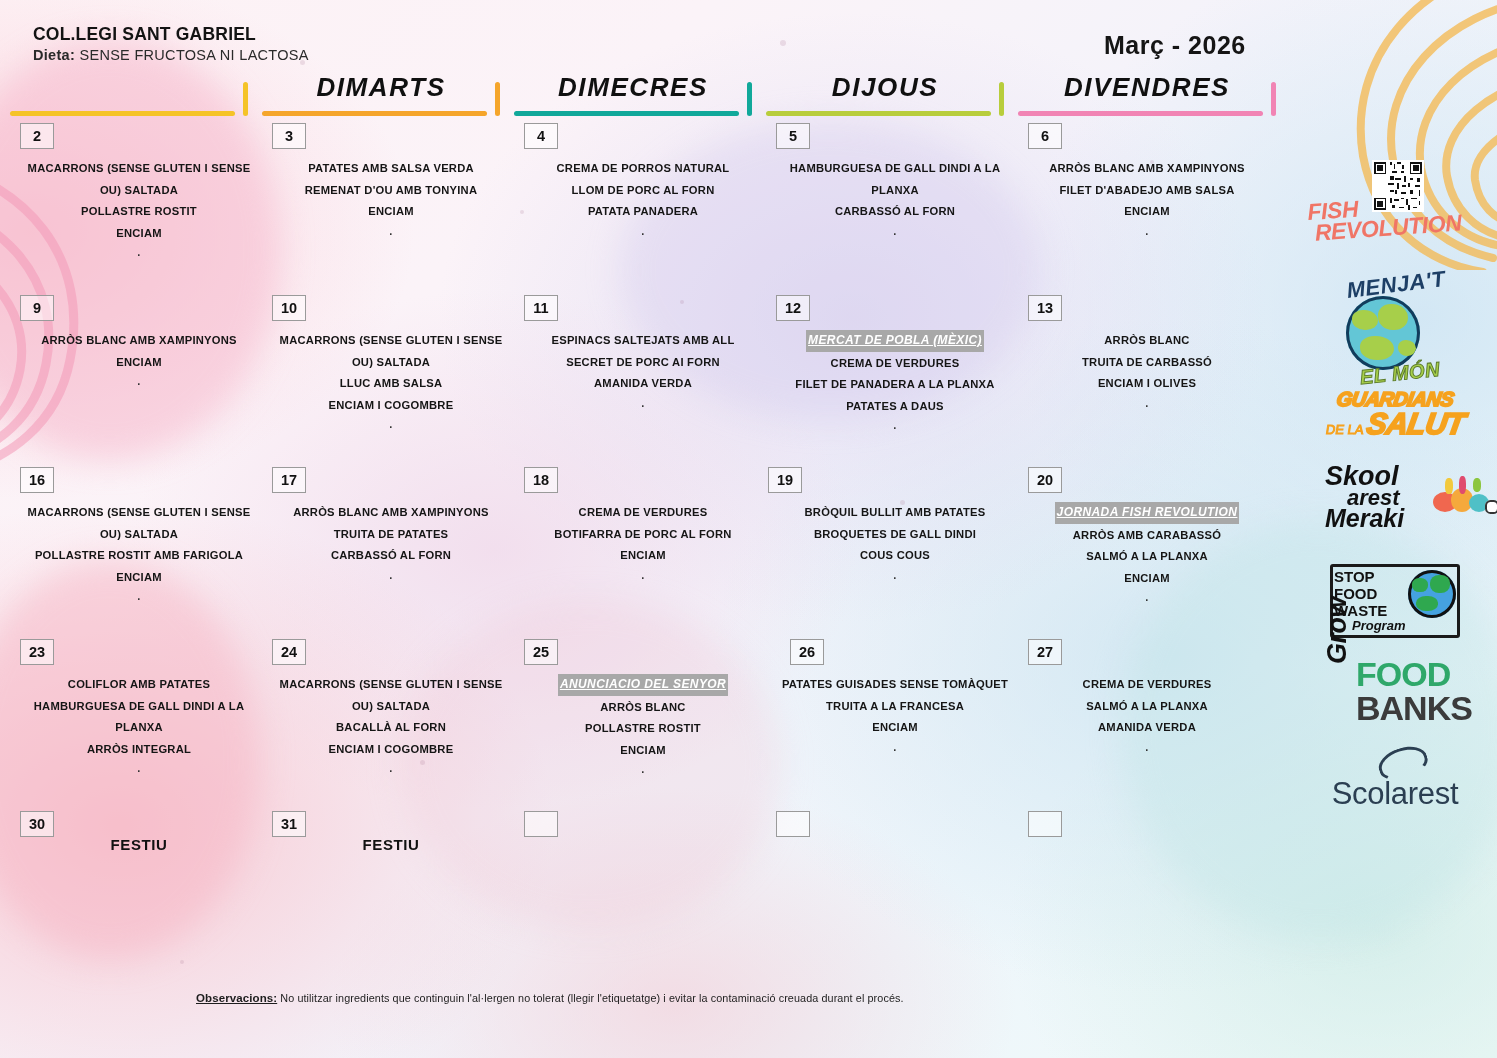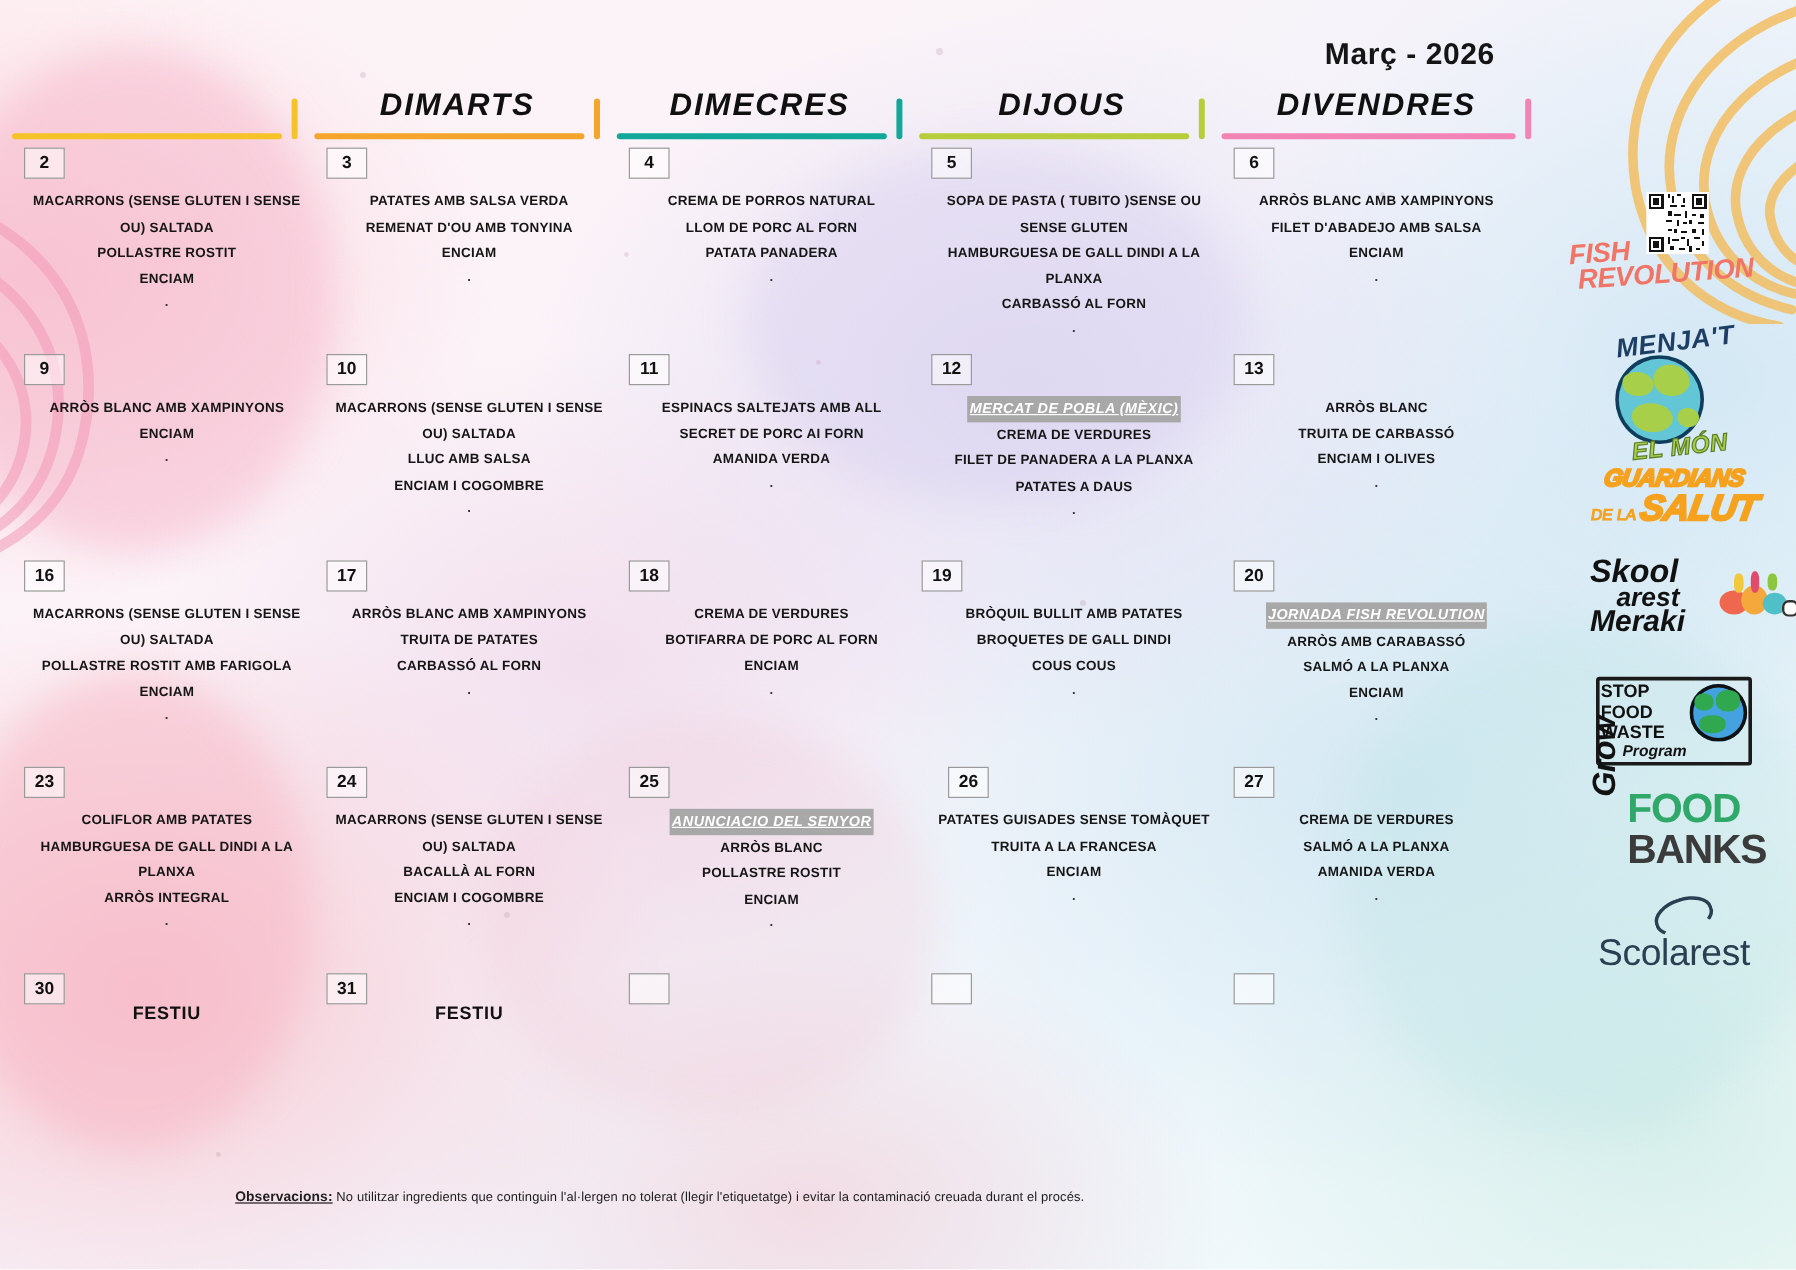--- a/index.html
+++ b/index.html
@@ -243,20 +243,27 @@
       <path d="M280,66 C190,78 134,136 144,198 C152,240 182,268 224,276"></path>
       <path d="M292,104 C214,112 162,158 170,206 C176,240 200,262 230,268"></path>
       <path d="M300,142 C240,148 194,178 198,210 C202,236 218,250 238,254"></path>
       <path d="M308,180 C264,184 228,202 232,222 C236,240 246,248 262,250"></path>
     </g>
   </svg>
 </div>
 
 <div class="page">
 
+  <div class="school-block">
+    <div class="school-name">COL.LEGI SANT GABRIEL</div>
+    <div class="diet-line">
+      <b>Dieta:</b>
+      <span>SENSE FRUCTOSA NI LACTOSA</span>
+    </div>
+  </div>
 
   <div class="month-label">Març - 2026</div>
 
   <div id="day-heads">
       <div class="day-head" style="left: 10px; width: 238px;">
         <div class="dh-bracket" style="color:#f5c327">
           <i class="h"></i>
           <i class="v"></i>
         </div>
       </div>
@@ -315,21 +322,20 @@
           <div class="dishes">
             <div class="dish">CREMA DE PORROS NATURAL</div>
             <div class="dish">LLOM DE PORC AL FORN</div>
             <div class="dish">PATATA PANADERA</div>
             <div class="dot">.</div>
           </div>
         </div>
         <div class="cell" style="left: 766px;">
           <div class="daybox" style="left:10px">5</div>
           <div class="dishes">
-            <div class="dish">SOPA DE PASTA ( TUBITO )SENSE OU SENSE GLUTEN</div>
             <div class="dish">HAMBURGUESA DE GALL DINDI A LA PLANXA</div>
             <div class="dish">CARBASSÓ AL FORN</div>
             <div class="dot">.</div>
           </div>
         </div>
         <div class="cell" style="left: 1018px;">
           <div class="daybox" style="left:10px">6</div>
           <div class="dishes">
             <div class="dish">ARRÒS BLANC AMB XAMPINYONS</div>
             <div class="dish">FILET D'ABADEJO AMB SALSA</div>

